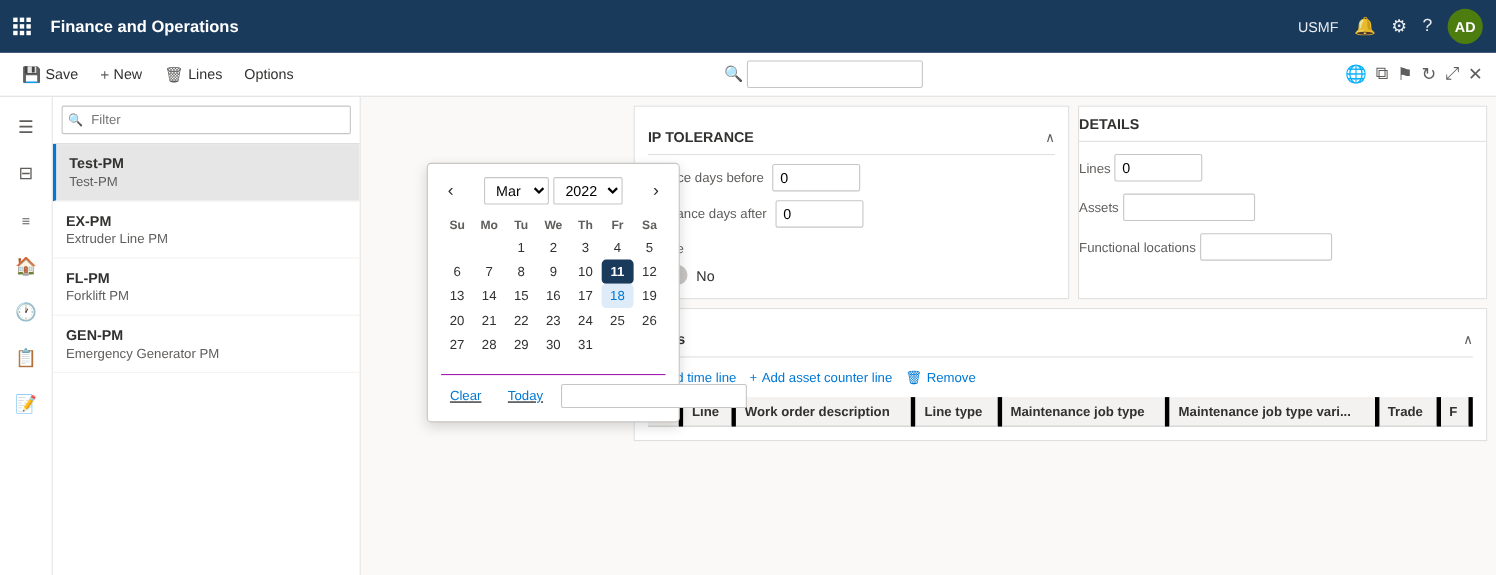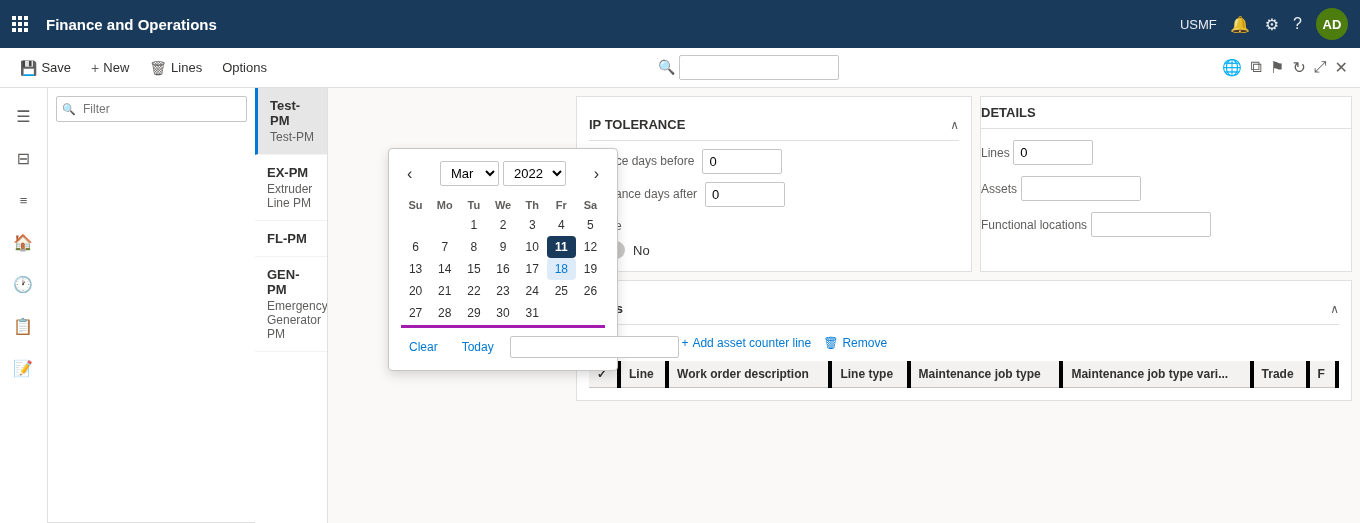--- a/index.html
+++ b/index.html
@@ -49,21 +49,21 @@
       align-items: center; padding-top: 8px; gap: 2px; border-right: 1px solid #e0e0e0;
     }
     .side-icon-item {
       width: 40px; height: 40px; display: flex; align-items: center; justify-content: center;
       cursor: pointer; color: #605e5c; font-size: 16px; border-radius: 2px;
     }
 
     
     .list-panel {
       width: 280px; background: white; border-right: 1px solid #e0e0e0;
-      display: flex; flex-direction: row;
+      display: flex; flex-direction: column;
     }
     .list-filter {
       padding: 8px; border-bottom: 1px solid #e0e0e0;
     }
     .list-filter input {
       width: 100%; border: 1px solid #c8c6c4; border-radius: 2px;
       padding: 5px 8px 5px 26px; font-size: 12px; outline: none;
     }
     .filter-wrap { position: relative; }
     .filter-wrap::before {
@@ -109,21 +109,21 @@
       cursor: pointer; color: #323130; border-radius: 2px;
     }
     .cal-grid td.selected-day {
       background: #1a3a5c; color: white; border-radius: 4px; font-weight: 600;
     }
     .cal-grid td.highlighted-day {
       background: #deecf9; color: #0078d4; border-radius: 4px;
     }
     .cal-grid td.empty { cursor: default; }
     .cal-footer {
-      display: flex; gap: 8px; margin-top: 1px; border-top: 3px solid #a21caf; padding-top: 8px;
+      display: flex; gap: 8px; margin-top: 16px; border-top: 1px solid #a21caf; padding-top: 8px; text-decoration: underline;
     }
     .cal-footer-btn {
       border: none; background: none; cursor: pointer; font-size: 12px;
       color: #0078d4; padding: 4px 8px; border-radius: 2px;
     }
     .cal-footer-input {
       flex: 1; border: 1px solid #c8c6c4; border-radius: 2px;
       padding: 3px 6px; font-size: 12px; outline: none;
     }
     .section-header {
@@ -247,20 +247,21 @@
       <div class="list-item selected">
         <div class="item-id">Test-PM</div>
         <div class="item-desc">Test-PM</div>
       </div>
       <div class="list-item">
         <div class="item-id">EX-PM</div>
         <div class="item-desc">Extruder Line PM</div>
       </div>
       <div class="list-item">
         <div class="item-id">FL-PM</div>
+        <div class="item-desc">Forklift PM</div>
       </div>
       <div class="list-item">
         <div class="item-id">GEN-PM</div>
         <div class="item-desc">Emergency Generator PM</div>
       </div>
     </div>
   </div>
 
   <div class="content-area">
 

